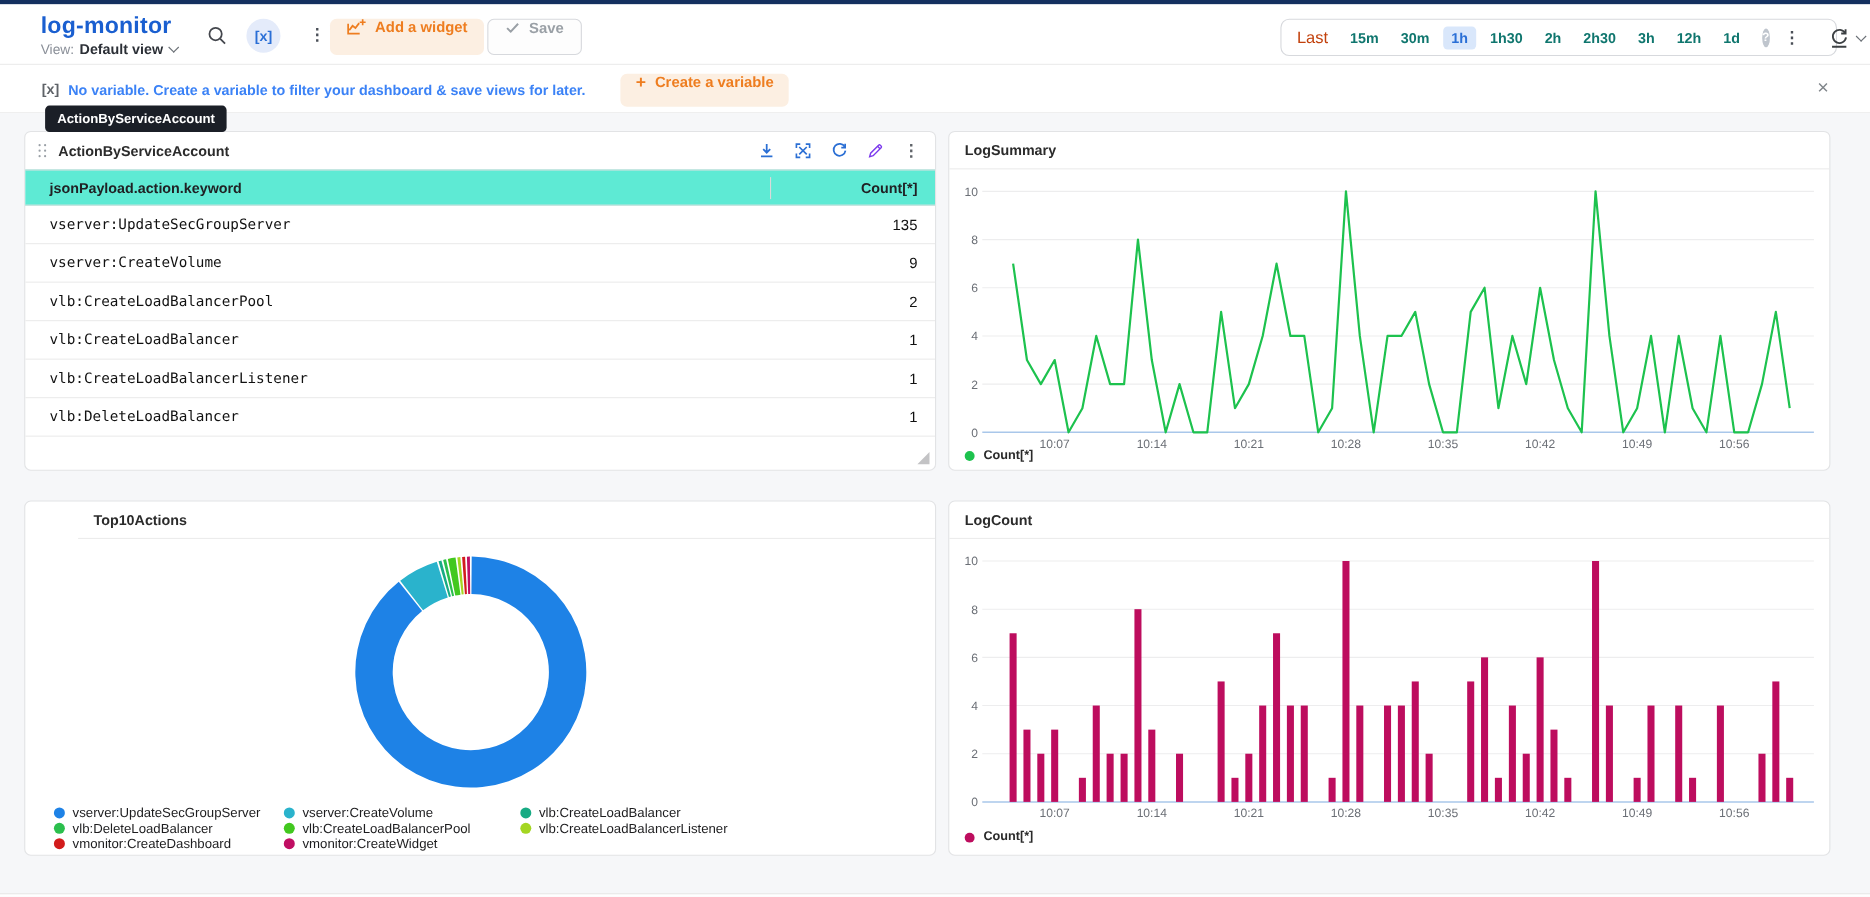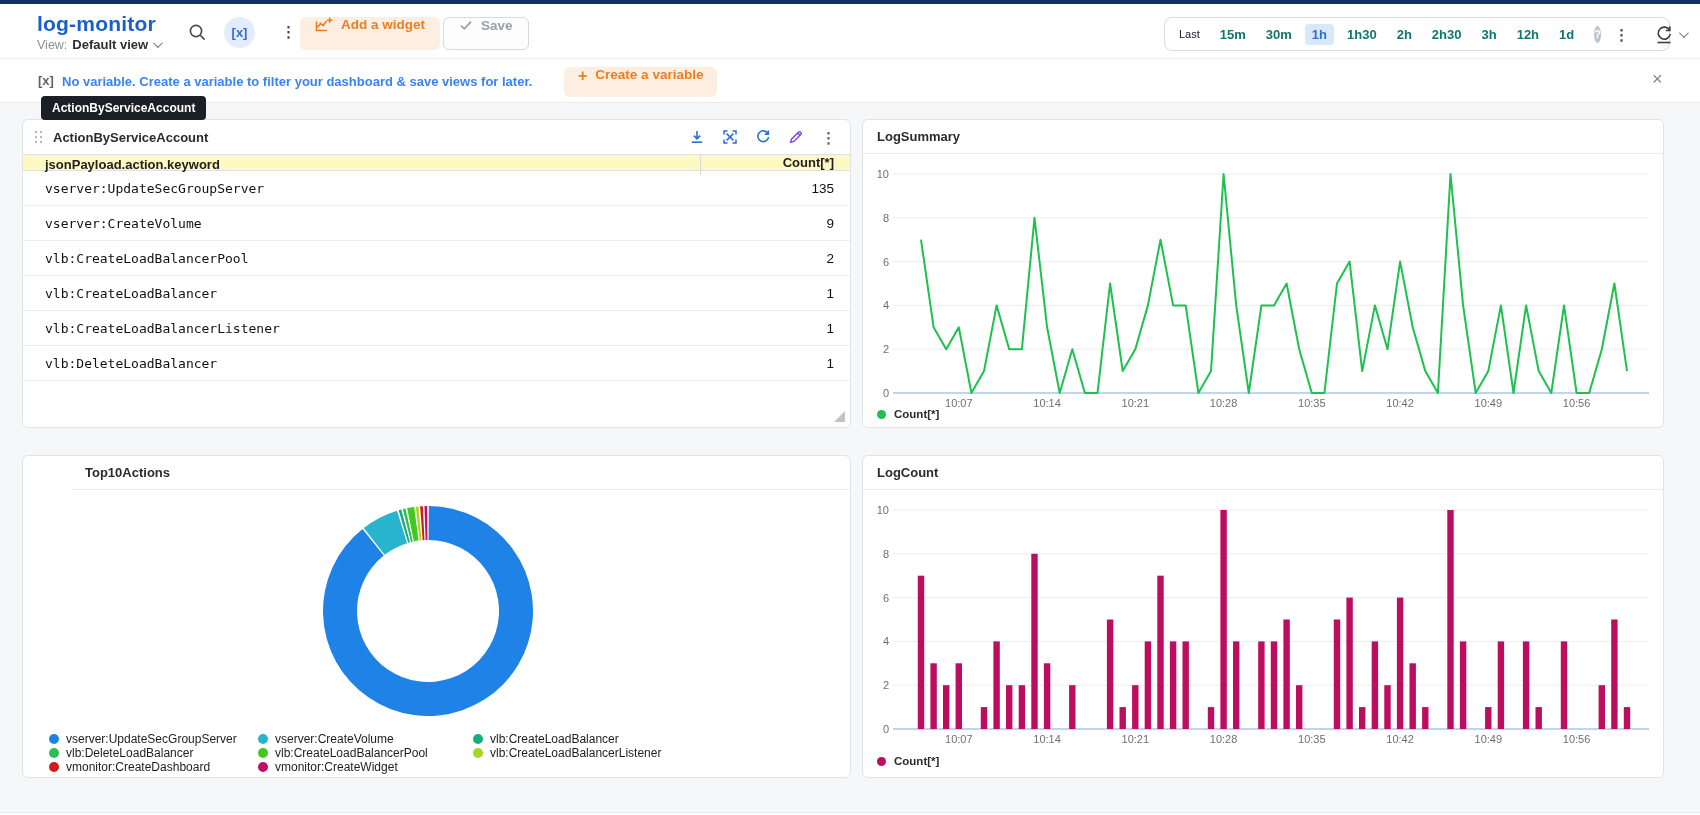--- a/index.html
+++ b/index.html
@@ -17,21 +17,21 @@
   .view-value { color:#2b2f36; font-weight:bold; font-size:13px; }
   .chev { width:7px; height:7px; border-right:1.6px solid #6b7076; border-bottom:1.6px solid #6b7076; transform:rotate(45deg) translateY(-2px); display:inline-block; }
   .hicon { position:absolute; cursor:pointer; }
   .var-pill { position:absolute; left:224px; top:13px; width:31px; height:31px; border-radius:50%; background:#e4ebfa; color:#2a6fd6; font-weight:bold; font-size:13px; display:flex; align-items:center; justify-content:center; }
   .kebab { font-size:15px; color:#4a4f57; font-weight:bold; letter-spacing:0; line-height:1; }
   .btn { display:flex; align-items:flex-start; gap:8px; border-radius:6px; font-size:13.5px; font-weight:bold; cursor:pointer; }
   .btn-addwidget { position:absolute; left:300px; top:13px; height:33px; padding:0 15px; background:#fcefe2; color:#ee7d1f; border:none; }
   .btn-save { position:absolute; left:443px; top:13px; height:33px; padding:0 15px; background:#fdfdfd; color:#9aa0a6; border:1px solid #d7d9dd; }
 
   .timebox { position:absolute; left:1164px; top:13px; height:34px; width:506px; border:1px solid #d7d9dd; border-radius:8px; display:flex; align-items:center; gap:13px; padding:0 14px; background:#fff; }
-  .timebox .prefix { color:#0f172a; font-size:11px; }
+  .timebox .prefix { color:#c2410c; font-size:15px; }
   .time-opt { font-size:13px; font-weight:bold; color:#0f766e; cursor:pointer; padding:3px 7px; border-radius:4px; }
   .time-opt.sel { background:#d9e7fb; color:#2a6fd6; }
   .help-dot { width:17px; height:17px; border-radius:50%; background:#bfc5cd; color:#fff; font-size:11px; font-weight:bold; display:flex; align-items:center; justify-content:center; cursor:pointer; }
   .vdiv { width:1px; height:20px; background:#e4e5e8; }
   .refresh-wrap { display:flex; align-items:center; gap:6px; cursor:pointer; }
 
   
   .banner { position:absolute; left:0; top:60px; width:1700px; height:43px; background:#fff; border-bottom:1px solid #ececec; }
   .banner .var-ico { position:absolute; left:38px; top:13px; color:#5f6368; font-weight:bold; font-size:13px; }
   .banner .txt { position:absolute; left:62px; top:14px; font-size:13px; color:#3b82f6;font-weight:bold; }
@@ -55,21 +55,21 @@
   .w-header.bordered { border-bottom:1px solid #ececec; }
   .w-title { font-size:13px; font-weight:bold; color:#2b2b2b; }
   .drag-handle { width:8px; height:12px; margin:0 10px 0 -2px; cursor:grab; position:relative; }
   .drag-handle i { position:absolute; width:2px; height:2px; background:#9aa0a6; border-radius:50%;
     box-shadow:0 5px 0 #9aa0a6, 0 10px 0 #9aa0a6, 5px 0 0 #9aa0a6, 5px 5px 0 #9aa0a6, 5px 10px 0 #9aa0a6; }
   .w-tools { margin-left:auto; display:flex; align-items:center; gap:17px; }
   .w-tools .ticon { cursor:pointer; display:flex; }
   .w-tools .kebab { color:#5f6368; }
 
   
-  .tbl-head { height:17px; background:#fef9c3; border-top:1px solid #e0e0e0; border-bottom:1px solid #e0e0e0; display:flex; }
+  .tbl-head { height:33px; background:#5eead4; border-top:1px solid #e0e0e0; border-bottom:1px solid #e0e0e0; display:flex; align-items:center; }
   .tbl-head .c1 { width:678px; padding-left:22px; font-size:13px; font-weight:bold; color:#202124; border-right:1px solid #d9d9d9; height:20px; line-height:20px; }
   .tbl-head .c2 { flex:1; text-align:right; padding-right:16px; font-size:13px; font-weight:bold; color:#202124; }
   .tbl-row { height:35px; border-bottom:1px solid #ececec; display:flex; align-items:center; }
   .tbl-row .k { width:678px; padding-left:22px; font-family:"DejaVu Sans Mono", monospace; font-size:13px; color:#111; }
   .tbl-row .v { flex:1; text-align:right; padding-right:16px; font-size:13.5px; color:#111; }
   .resize-corner { position:absolute; right:5px; bottom:5px; width:0; height:0; border-left:11px solid transparent; border-bottom:11px solid #c3c3c5; cursor:nwse-resize; }
 
   .chart-svg { position:absolute; left:0; top:34px; }
   .legend { position:absolute; left:14px; display:flex; align-items:center; gap:8px; font-size:11.5px; font-weight:bold; color:#2b2b2b; cursor:pointer; }
   .legend .dot { width:9px; height:9px; border-radius:50%; }

